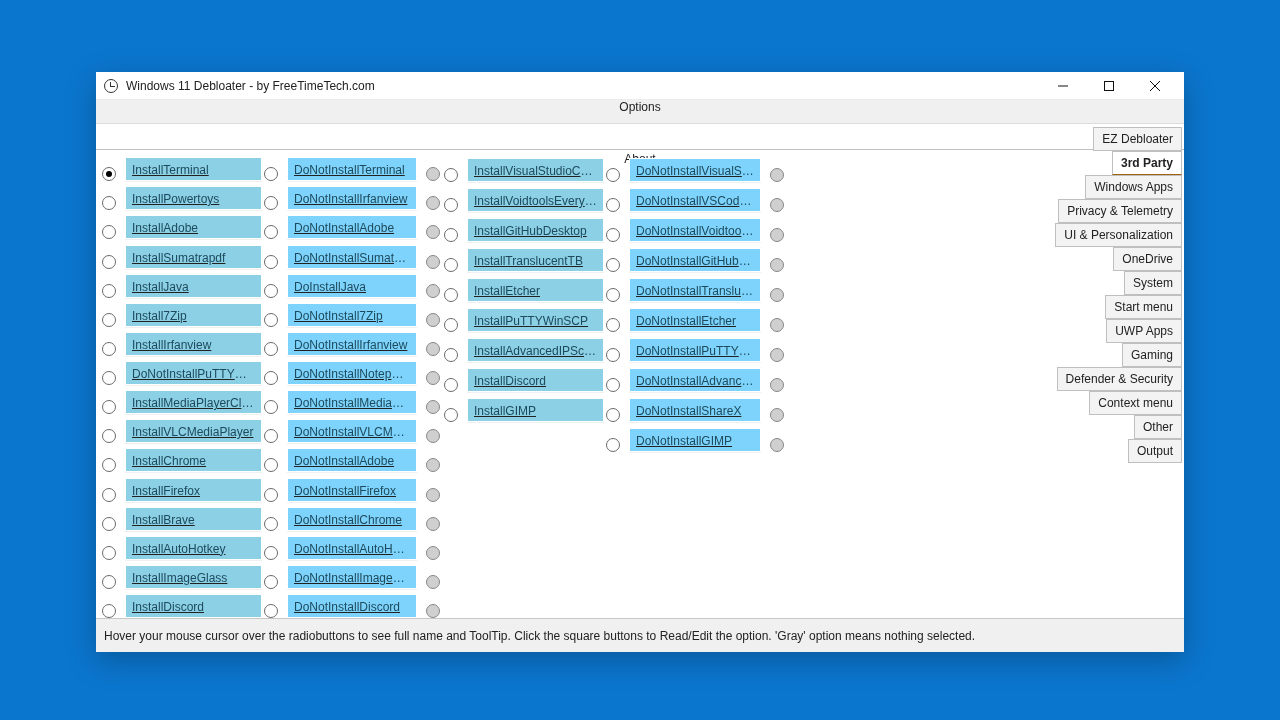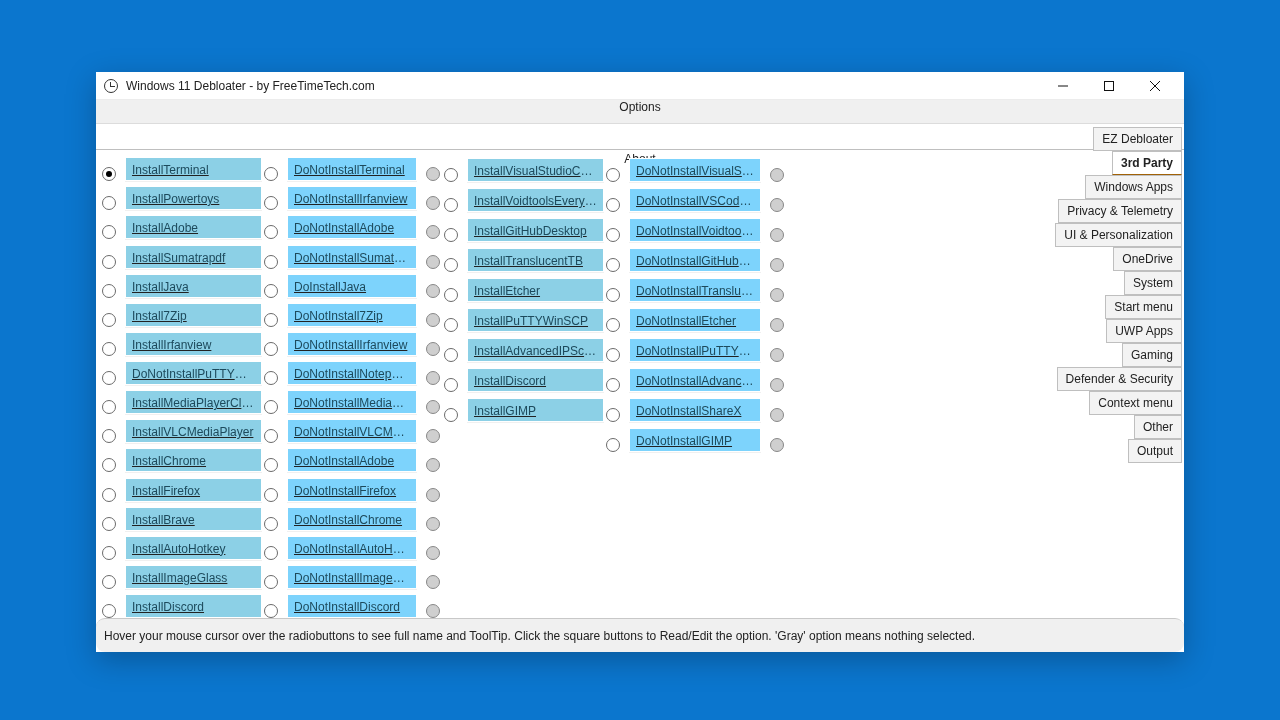--- a/index.html
+++ b/index.html
@@ -188,21 +188,20 @@
   .col.c4 .chip { width: 132px; }
   .statusbar {
     height: 34px;
     background: #f0f0f0;
     border-top: 1px solid #c8c8c8;
     display: flex;
     align-items: center;
     padding: 11px 8px;
     font-size: 12px;
     color: #222;
-    border-radius: 9px;
   }
 </style>
 </head>
 <body>
 
 <div class="window">
 
   <div class="titlebar">
     <span class="app-icon"></span>
     <span class="title">Windows 11 Debloater - by FreeTimeTech.com</span>

